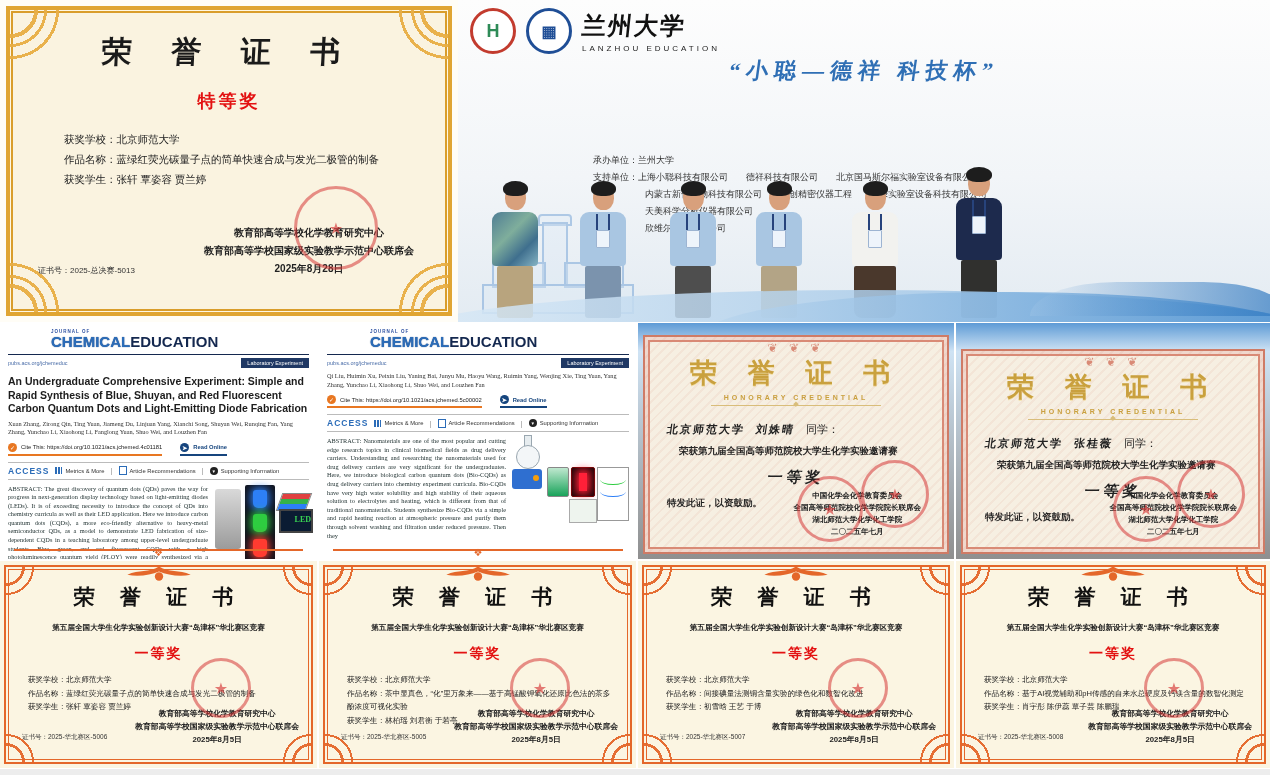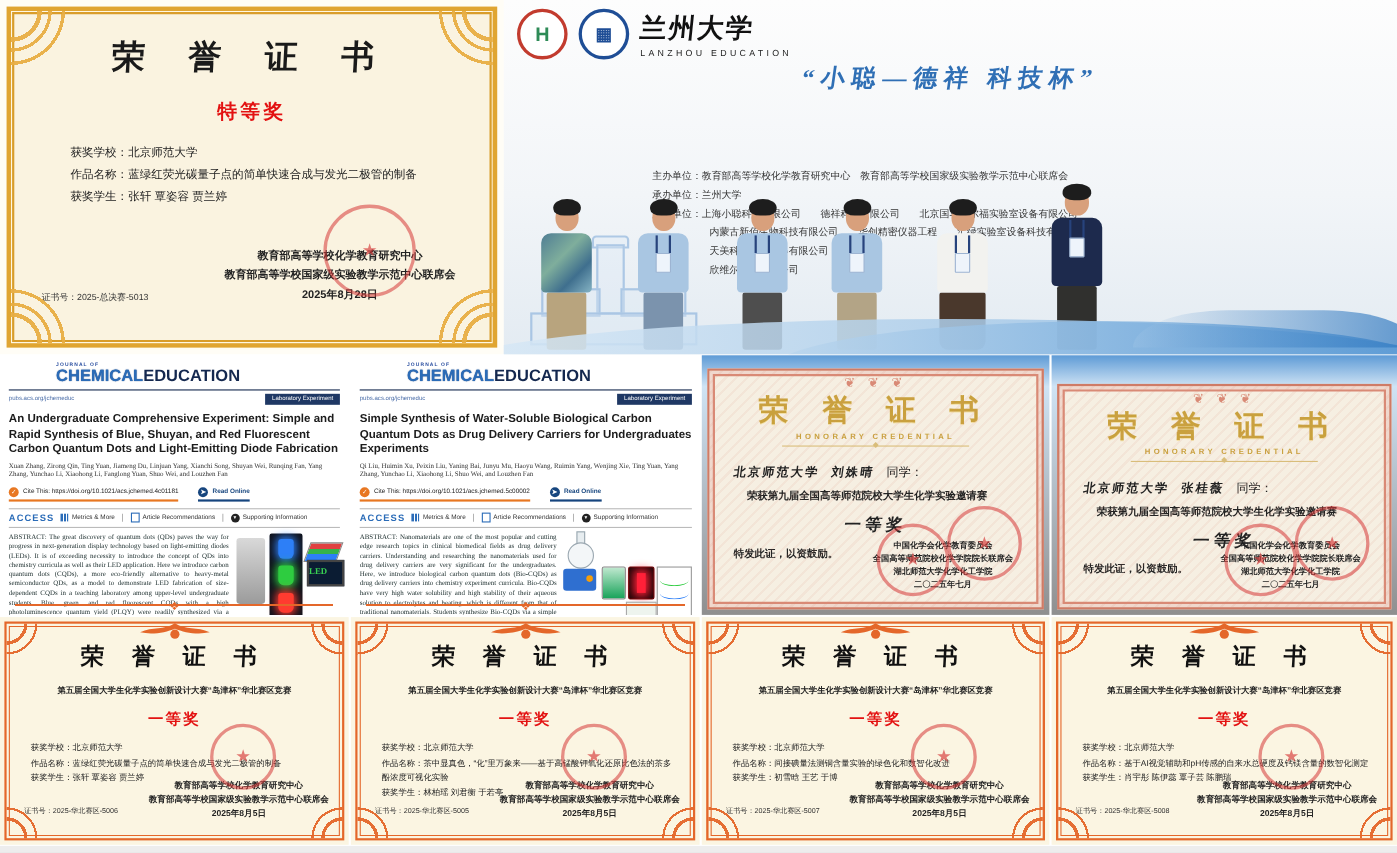--- a/index.html
+++ b/index.html
@@ -100,21 +100,21 @@
   .j-fig{float:right;margin:0 0 3px 5px;}
   .fig1{width:96px;height:74px;position:relative;}
   .fig1 .stand{position:absolute;left:2px;top:4px;width:26px;height:60px;background:linear-gradient(180deg,#d9d9d9,#9b9b9b);border-radius:3px;}
   .fig1 .dark{position:absolute;left:32px;top:0;width:30px;height:74px;background:#10131c;border-radius:2px;display:flex;flex-direction:column;align-items:center;justify-content:space-around;padding:2px 0;}
   .vial{width:14px;height:18px;border-radius:3px 3px 5px 5px;}
   .v-b{background:#2d7ff7;box-shadow:0 0 8px 2px #2d7ff7;}
   .v-g{background:#2ecc40;box-shadow:0 0 8px 2px #2ecc40;}
   .v-r{background:#ff3b30;box-shadow:0 0 8px 2px #ff3b30;}
   .fig1 .ledwrap{position:absolute;right:0;top:8px;width:30px;height:40px;}
   .fig1 .ledlayers{position:absolute;top:0;left:0;width:28px;height:16px;background:linear-gradient(180deg,#e04040 0 5px,#35b24a 5px 10px,#2d7ff7 10px 16px);transform:skewX(-20deg);border:1px solid #888;}
-  .fig1 .monitor{position:absolute;bottom:0;left:0;width:30px;height:20px;background:#0b1c33;border:2px solid #444;display:flex;align-items:center;justify-content:flex-start;color:#39d353;font-size:8px;font-weight:900;}
+  .fig1 .monitor{position:absolute;bottom:0;left:0;width:30px;height:20px;background:#0b1c33;border:2px solid #444;display:flex;align-items:center;justify-content:flex-end;color:#39d353;font-size:8px;font-weight:900;}
   .fig2{width:118px;height:86px;position:relative;}
   .fig2 .strips{position:absolute;top:0;left:34px;right:0;height:26px;display:flex;gap:2px;}
   .fig2 .flaskbox{position:absolute;left:0;top:0;width:32px;height:56px;}
   .fig2 .flask{position:absolute;left:5px;top:8px;width:22px;height:22px;border-radius:50%;background:#f3f6f8;border:1.5px solid #9aa7b0;}
   .fig2 .neck{position:absolute;left:13px;top:-2px;width:6px;height:12px;background:#e7edf0;border:1px solid #9aa7b0;}
   .fig2 .plate{position:absolute;left:1px;top:32px;width:30px;height:20px;background:#2f6fd0;border-radius:3px;}
   .fig2 .knob{position:absolute;left:22px;top:38px;width:6px;height:6px;border-radius:50%;background:#f59e0b;}
   .fig2 .vial-g{position:absolute;left:36px;top:30px;width:20px;height:28px;background:linear-gradient(180deg,#bfe8cf,#19a35a);border:1px solid #888;border-radius:2px;}
   .fig2 .vial-r{position:absolute;left:60px;top:30px;width:22px;height:28px;background:#1a0406;border:1px solid #600;border-radius:2px;display:flex;align-items:center;justify-content:center;}
   .fig2 .vial-r span{width:8px;height:18px;background:#ff2038;box-shadow:0 0 9px 3px #ff2038;display:block;}
@@ -212,21 +212,20 @@
       <div class="logo-ring logo2">
           <span>▦</span>
         </div>
       <div class="lzu">
         <div class="lzu-cn">兰州大学</div>
         <div class="lzu-en">LANZHOU  EDUCATION</div>
       </div>
     </div>
     <div class="cup-line">“小聪—德祥 科技杯”</div>
     <div class="photo-lines">
-      <div>主办单位：教育部高等学校化学教育研究中心　教育部高等学校国家级实验教学示范中心联席会</div>
       <div>承办单位：兰州大学</div>
       <div>支持单位：上海小聪科技有限公司　　德祥科技有限公司　　北京国马斯尔福实验室设备有限公司</div>
       <div class="ind">内蒙古新佰生物科技有限公司　　华创精密仪器工程　　汇绿实验室设备科技有限公司</div>
       <div class="ind">天美科学分析仪器有限公司</div>
       <div class="ind">欣维尔玻璃有限公司</div>
     </div>
     <div class="building">
       <div class="b-roof"></div>
         <div class="b-tower"></div>
         <div class="b-wall1"></div>
@@ -329,21 +328,20 @@
 
   <section class="cell article" id="art2">
     <div class="j-head">
       <div class="j-of">JOURNAL OF</div>
       <div class="j-name"><span class="j-chem">CHEMICAL</span><span class="j-edu">EDUCATION</span></div>
     </div>
     <div class="j-meta">
       <span class="j-site">pubs.acs.org/jchemeduc</span>
       <span class="j-badge">Laboratory Experiment</span>
     </div>
-    <div class="j-title">Simple Synthesis of Water-Soluble Biological Carbon Quantum Dots as Drug Delivery Carriers for Undergraduates Experiments</div>
     <div class="j-authors">Qi Liu, Huimin Xu, Peixin Liu, Yaning Bai, Junyu Mu, Haoyu Wang, Ruimin Yang, Wenjing Xie, Ting Yuan, Yang Zhang, Yunchao Li, Xiaohong Li, Shuo Wei, and Louzhen Fan</div>
     <div class="j-cite-row">
       <span class="j-cite">
           <span class="circ or">✓</span>
           <span>Cite This: https://doi.org/10.1021/acs.jchemed.5c00002</span>
         </span>
       <span class="j-read">
           <span class="circ bl">➤</span>
           <span>Read Online</span>
         </span>

